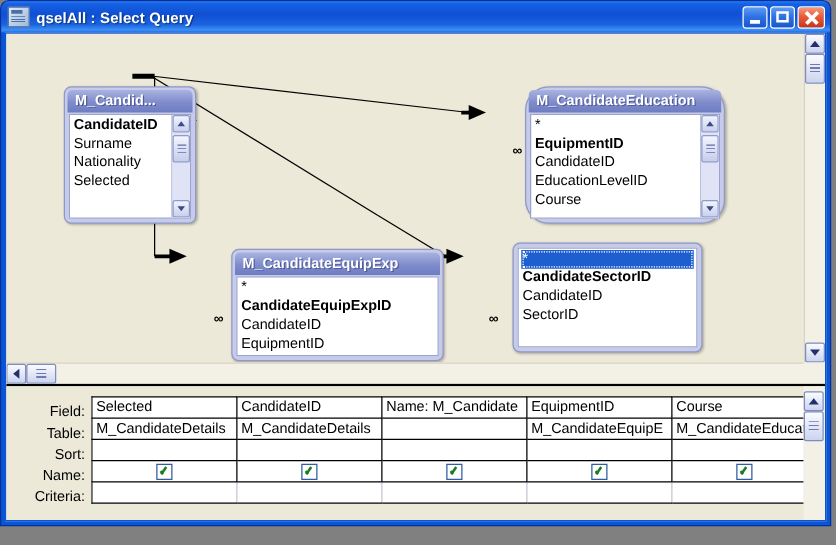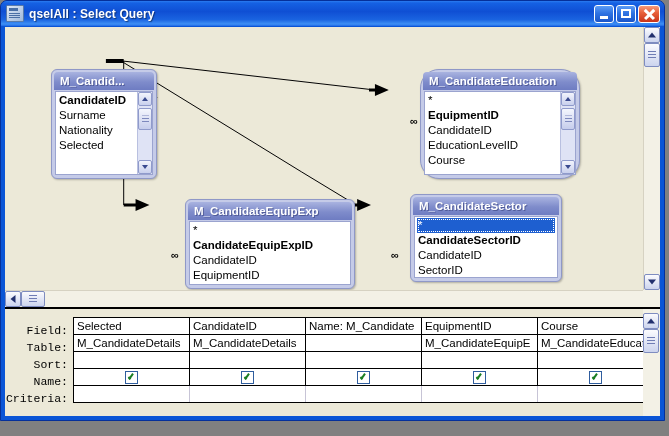--- a/index.html
+++ b/index.html
@@ -338,21 +338,20 @@
     flex: 1 1 auto;
     display: flex;
     padding: 4px 0 0 0;
     overflow: hidden;
   }
   .row-headers {
     flex: 0 0 68px;
     width: 68px;
     padding-top: 9px;
     box-sizing: border-box;
-    font-family: Liberation Mono, monospace;
   }
   .row-header {
     height: 17px;
     line-height: 17px;
     font-size: 11.5px;
     color: #000000;
     text-align: right;
     padding-right: 5px;
     box-sizing: border-box;
   }
@@ -540,21 +539,20 @@
             <div class="tb-fields">
               <div class="field-row">*</div>
               <div class="field-row pk">CandidateEquipExpID</div>
               <div class="field-row">CandidateID</div>
               <div class="field-row">EquipmentID</div>
             </div>
           </div>
         </div>
 
         <div class="tablebox" style="left:405px; top:167px; width:152px; height:88px;">
-          <div class="tb-head">M_CandidateSector</div>
           <div class="tb-body">
             <div class="tb-fields">
               <div class="field-row selected">*</div>
               <div class="field-row pk">CandidateSectorID</div>
               <div class="field-row">CandidateID</div>
               <div class="field-row">SectorID</div>
             </div>
           </div>
         </div>
 

